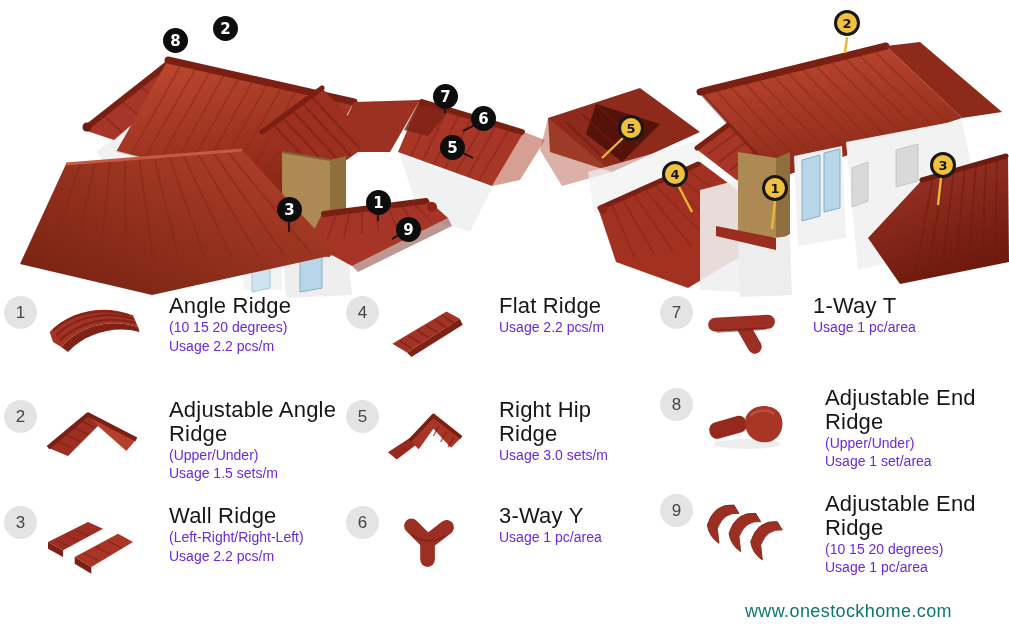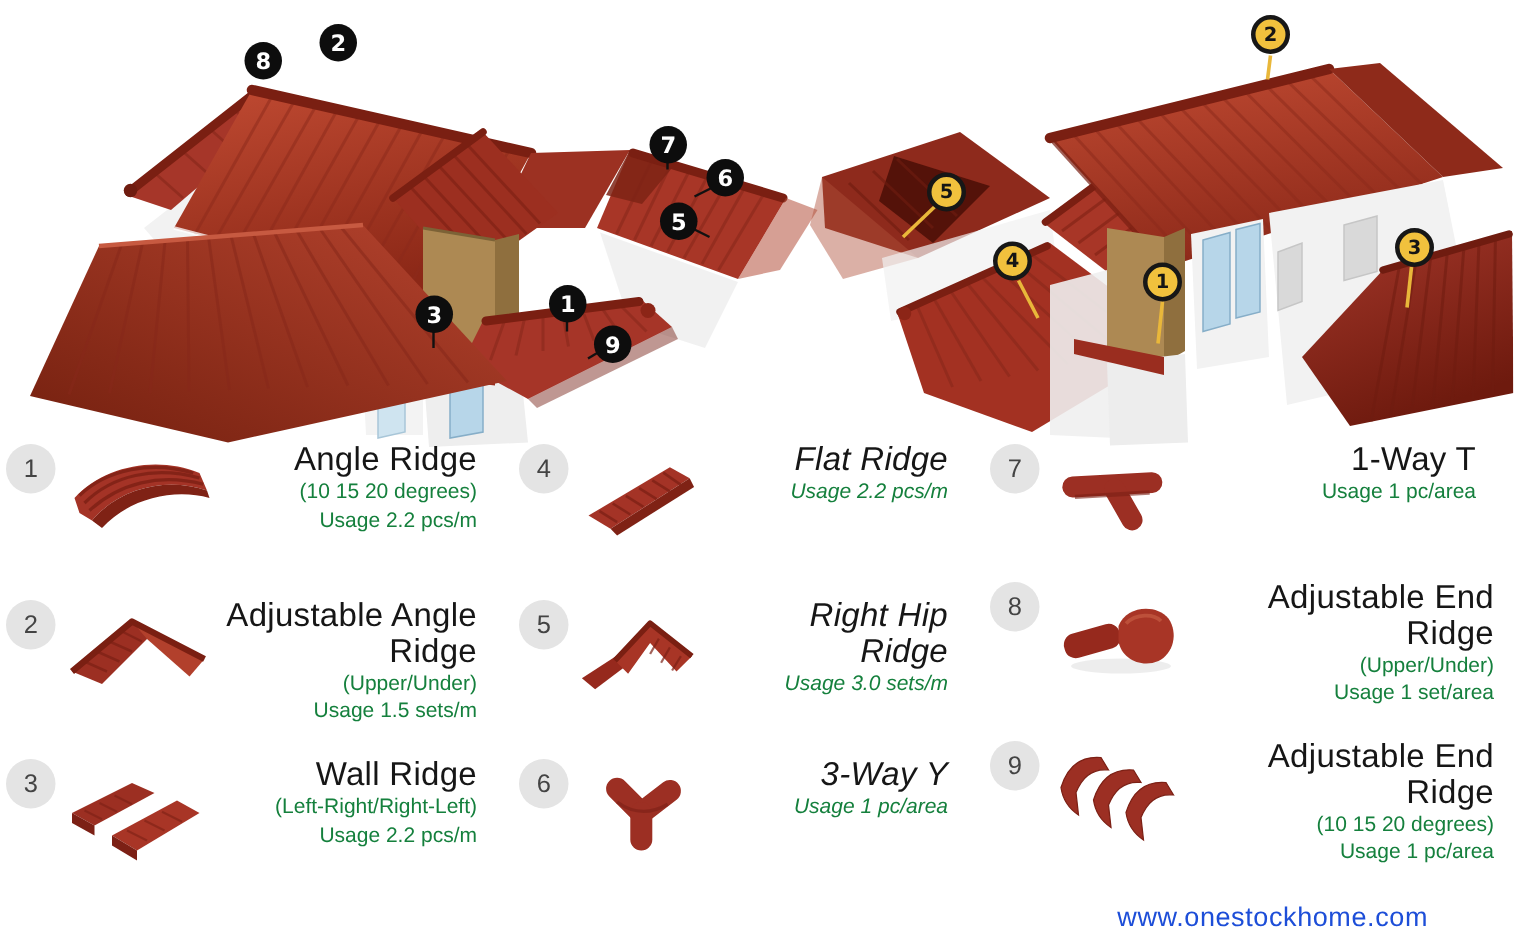--- a/index.html
+++ b/index.html
@@ -9,26 +9,26 @@
   
   .mk{position:absolute;width:25px;height:25px;border-radius:50%;background:#0d0d0d;color:#fff;
       font-weight:bold;font-size:15px;display:flex;align-items:center;justify-content:center;
       font-family:"DejaVu Sans",sans-serif;z-index:5;}
   .mk-y{width:20px;height:20px;background:#f1c13d;border:3px solid #171717;color:#151515;font-size:13px;}
   
   .item{position:absolute;display:flex;align-items:flex-start;}
   .num{flex:0 0 auto;width:33px;height:33px;border-radius:50%;background:#e4e4e4;color:#444;
        display:flex;align-items:center;justify-content:center;font-size:17px;margin-top:2px;}
   .thumb{display:block;flex:0 0 auto;margin-left:6px;}
-  .txt{margin-left:7px;margin-top:0;text-align:right;}
+  .txt{margin-left:26px;margin-top:0;}
   .txt h3{margin:0;font-size:22px;font-weight:normal;color:#161616;line-height:1.08;letter-spacing:.2px;}
-  .txt p{margin:1px 0 0;font-size:14px;color:#15803d;line-height:1.28;}
+  .txt p{margin:1px 0 0;font-size:14px;color:#6d28d9;line-height:1.28;}
   .txt p:empty{display:none;}
-  .c1 .txt{width:168px;} .c2 .txt{width:152px;font-style:italic;} .c3 .txt{width:190px;}
-  .site{position:absolute;right:57px;bottom:9px;font-size:18px;color:#1d4ed8;letter-spacing:.4px;}
+  .c1 .txt{width:168px;} .c2 .txt{width:152px;} .c3 .txt{width:190px;}
+  .site{position:absolute;right:57px;bottom:9px;font-size:18px;color:#0f766e;letter-spacing:.4px;}
 </style>
 </head>
 <body>
 
 <div id="page">
 
   <div id="houses">
   <svg width="1009" height="305" viewBox="0 0 1009 305">
     <defs>
       <linearGradient id="lgA" x1="0" y1="0" x2="0.35" y2="1">

